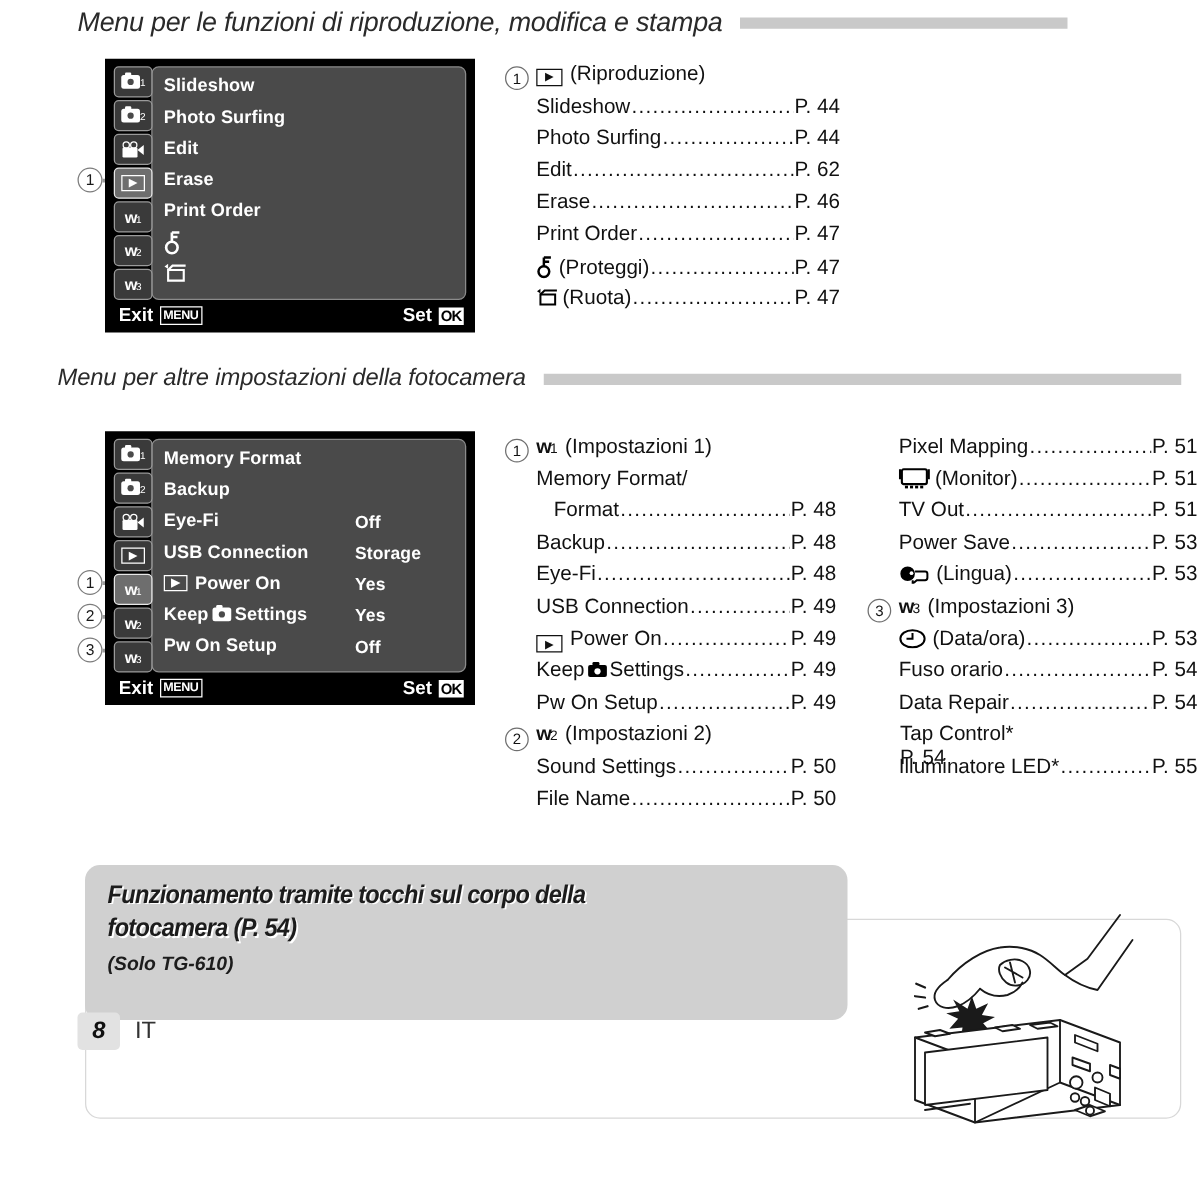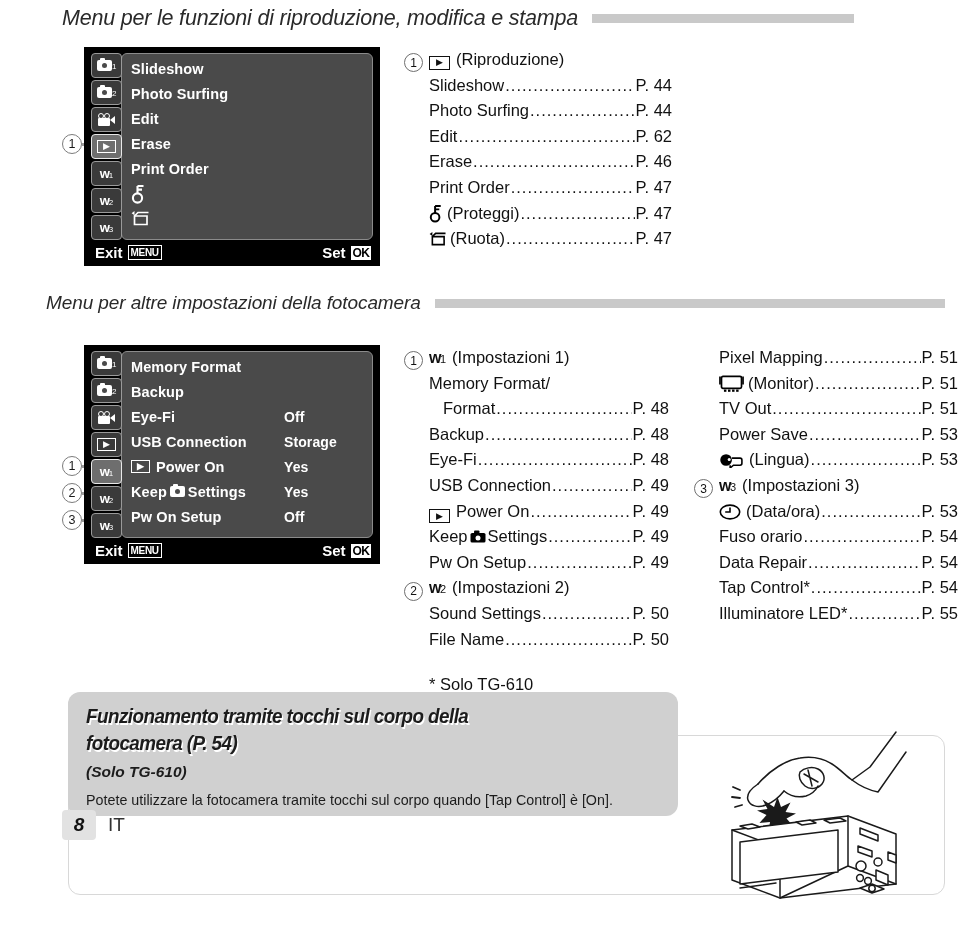--- a/index.html
+++ b/index.html
@@ -497,21 +497,20 @@
     <div class="line" style="padding-left:25px;">
       <span class="nm">Sound Settings</span>
       <span class="dots">.........................................</span>
       <span class="pg">P. 50</span>
     </div>
     <div class="line" style="padding-left:25px;">
       <span class="nm">File Name</span>
       <span class="dots">.........................................</span>
       <span class="pg">P. 50</span>
     </div>
-    <div class="note">* Solo TG-610</div>
   </div>
 
   <div class="toc" id="toc2right" style="left:694px; top:348px; width:264px;">
     <div class="line" style="padding-left:25px;">
       <span class="nm">Pixel Mapping</span>
       <span class="dots">.........................................</span>
       <span class="pg">P. 51</span>
     </div>
     <div class="line" style="padding-left:25px;">
       <span class="nm"><svg width="25" height="17" viewBox="0 0 26 18" style="vertical-align:-3px">
@@ -564,21 +563,21 @@
     <div class="line" style="padding-left:25px;">
       <span class="nm">Fuso orario</span>
       <span class="dots">.........................................</span>
       <span class="pg">P. 54</span>
     </div>
     <div class="line" style="padding-left:25px;">
       <span class="nm">Data Repair</span>
       <span class="dots">.........................................</span>
       <span class="pg">P. 54</span>
     </div>
-    <div class="line" style="padding-left:25px;">
+    <div class="line" style="padding-left:25px;flex-direction:column;">
       <span class="nm">Tap Control*</span>
       <span class="dots">.........................................</span>
       <span class="pg">P. 54</span>
     </div>
     <div class="line" style="padding-left:25px;">
       <span class="nm">Illuminatore LED*</span>
       <span class="dots">.........................................</span>
       <span class="pg">P. 55</span>
     </div>
   </div>
@@ -623,21 +622,20 @@
       <path d="M160 176 L172 172 L184 177 L172 181 Z"></path>
       <circle cx="172" cy="176.5" r="3.2"></circle>
       <path d="M40 176 L76 171"></path>
     </g>
   </svg>
 
   <div class="tip-gray">
     <div class="tip-title">Funzionamento tramite tocchi sul corpo della</div>
     <div class="tip-title">fotocamera (P. 54)</div>
     <div class="tip-sub">(Solo TG-610)</div>
-    <div class="tip-body">Potete utilizzare la fotocamera tramite tocchi sul corpo quando [Tap Control] è [On].</div>
   </div>
 
   <div class="foot">
     <span class="pno">8</span>
     <span class="cc">IT</span>
   </div>
 
 </div>
 
 </body></html>

